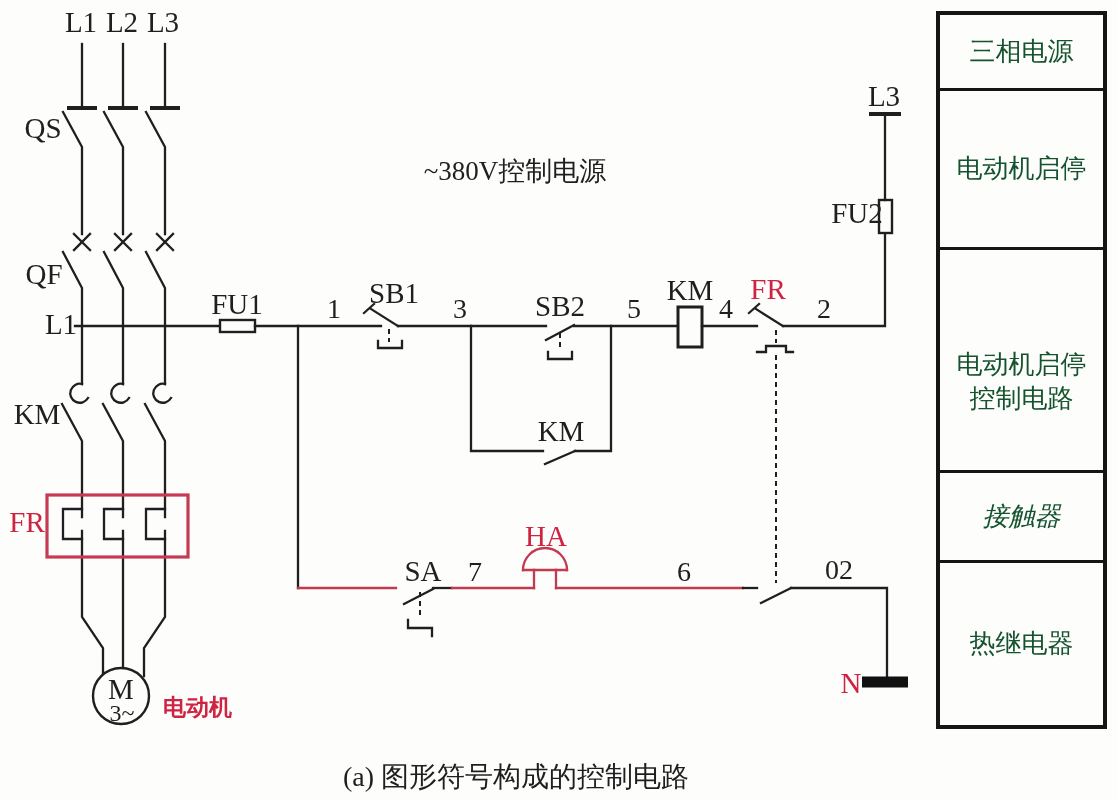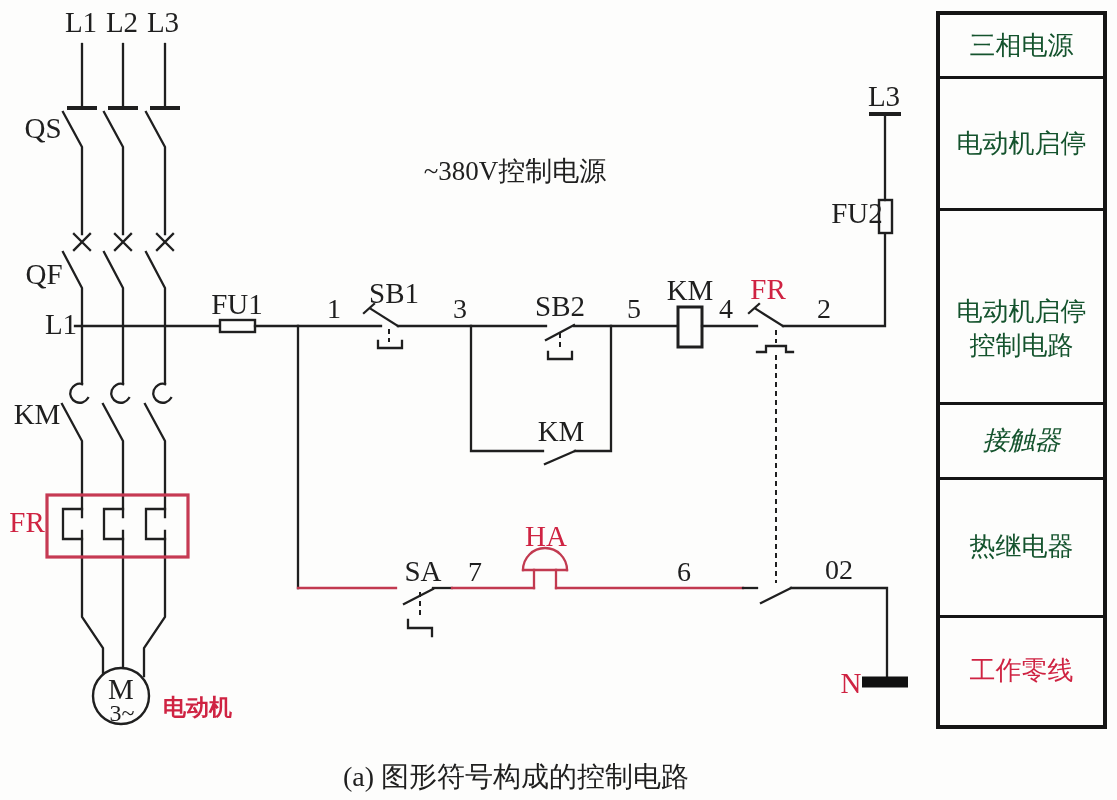--- a/index.html
+++ b/index.html
@@ -177,16 +177,15 @@
   <text class="cjk" x="516" y="786" style="font-size:28px">(a) 图形符号构成的控制电路</text>
 </svg>
 
   <div id="legend">
     <div class="lrow r1">三相电源</div>
     <div class="lrow r2">电动机启停</div>
     <div class="lrow r3">电动机启停
 控制电路</div>
     <div class="lrow r4">接触器</div>
     <div class="lrow r5">热继电器</div>
-    <div class="lrow r6 red">工作零线</div>
   </div>
 
 </div>
 
 </body></html>

